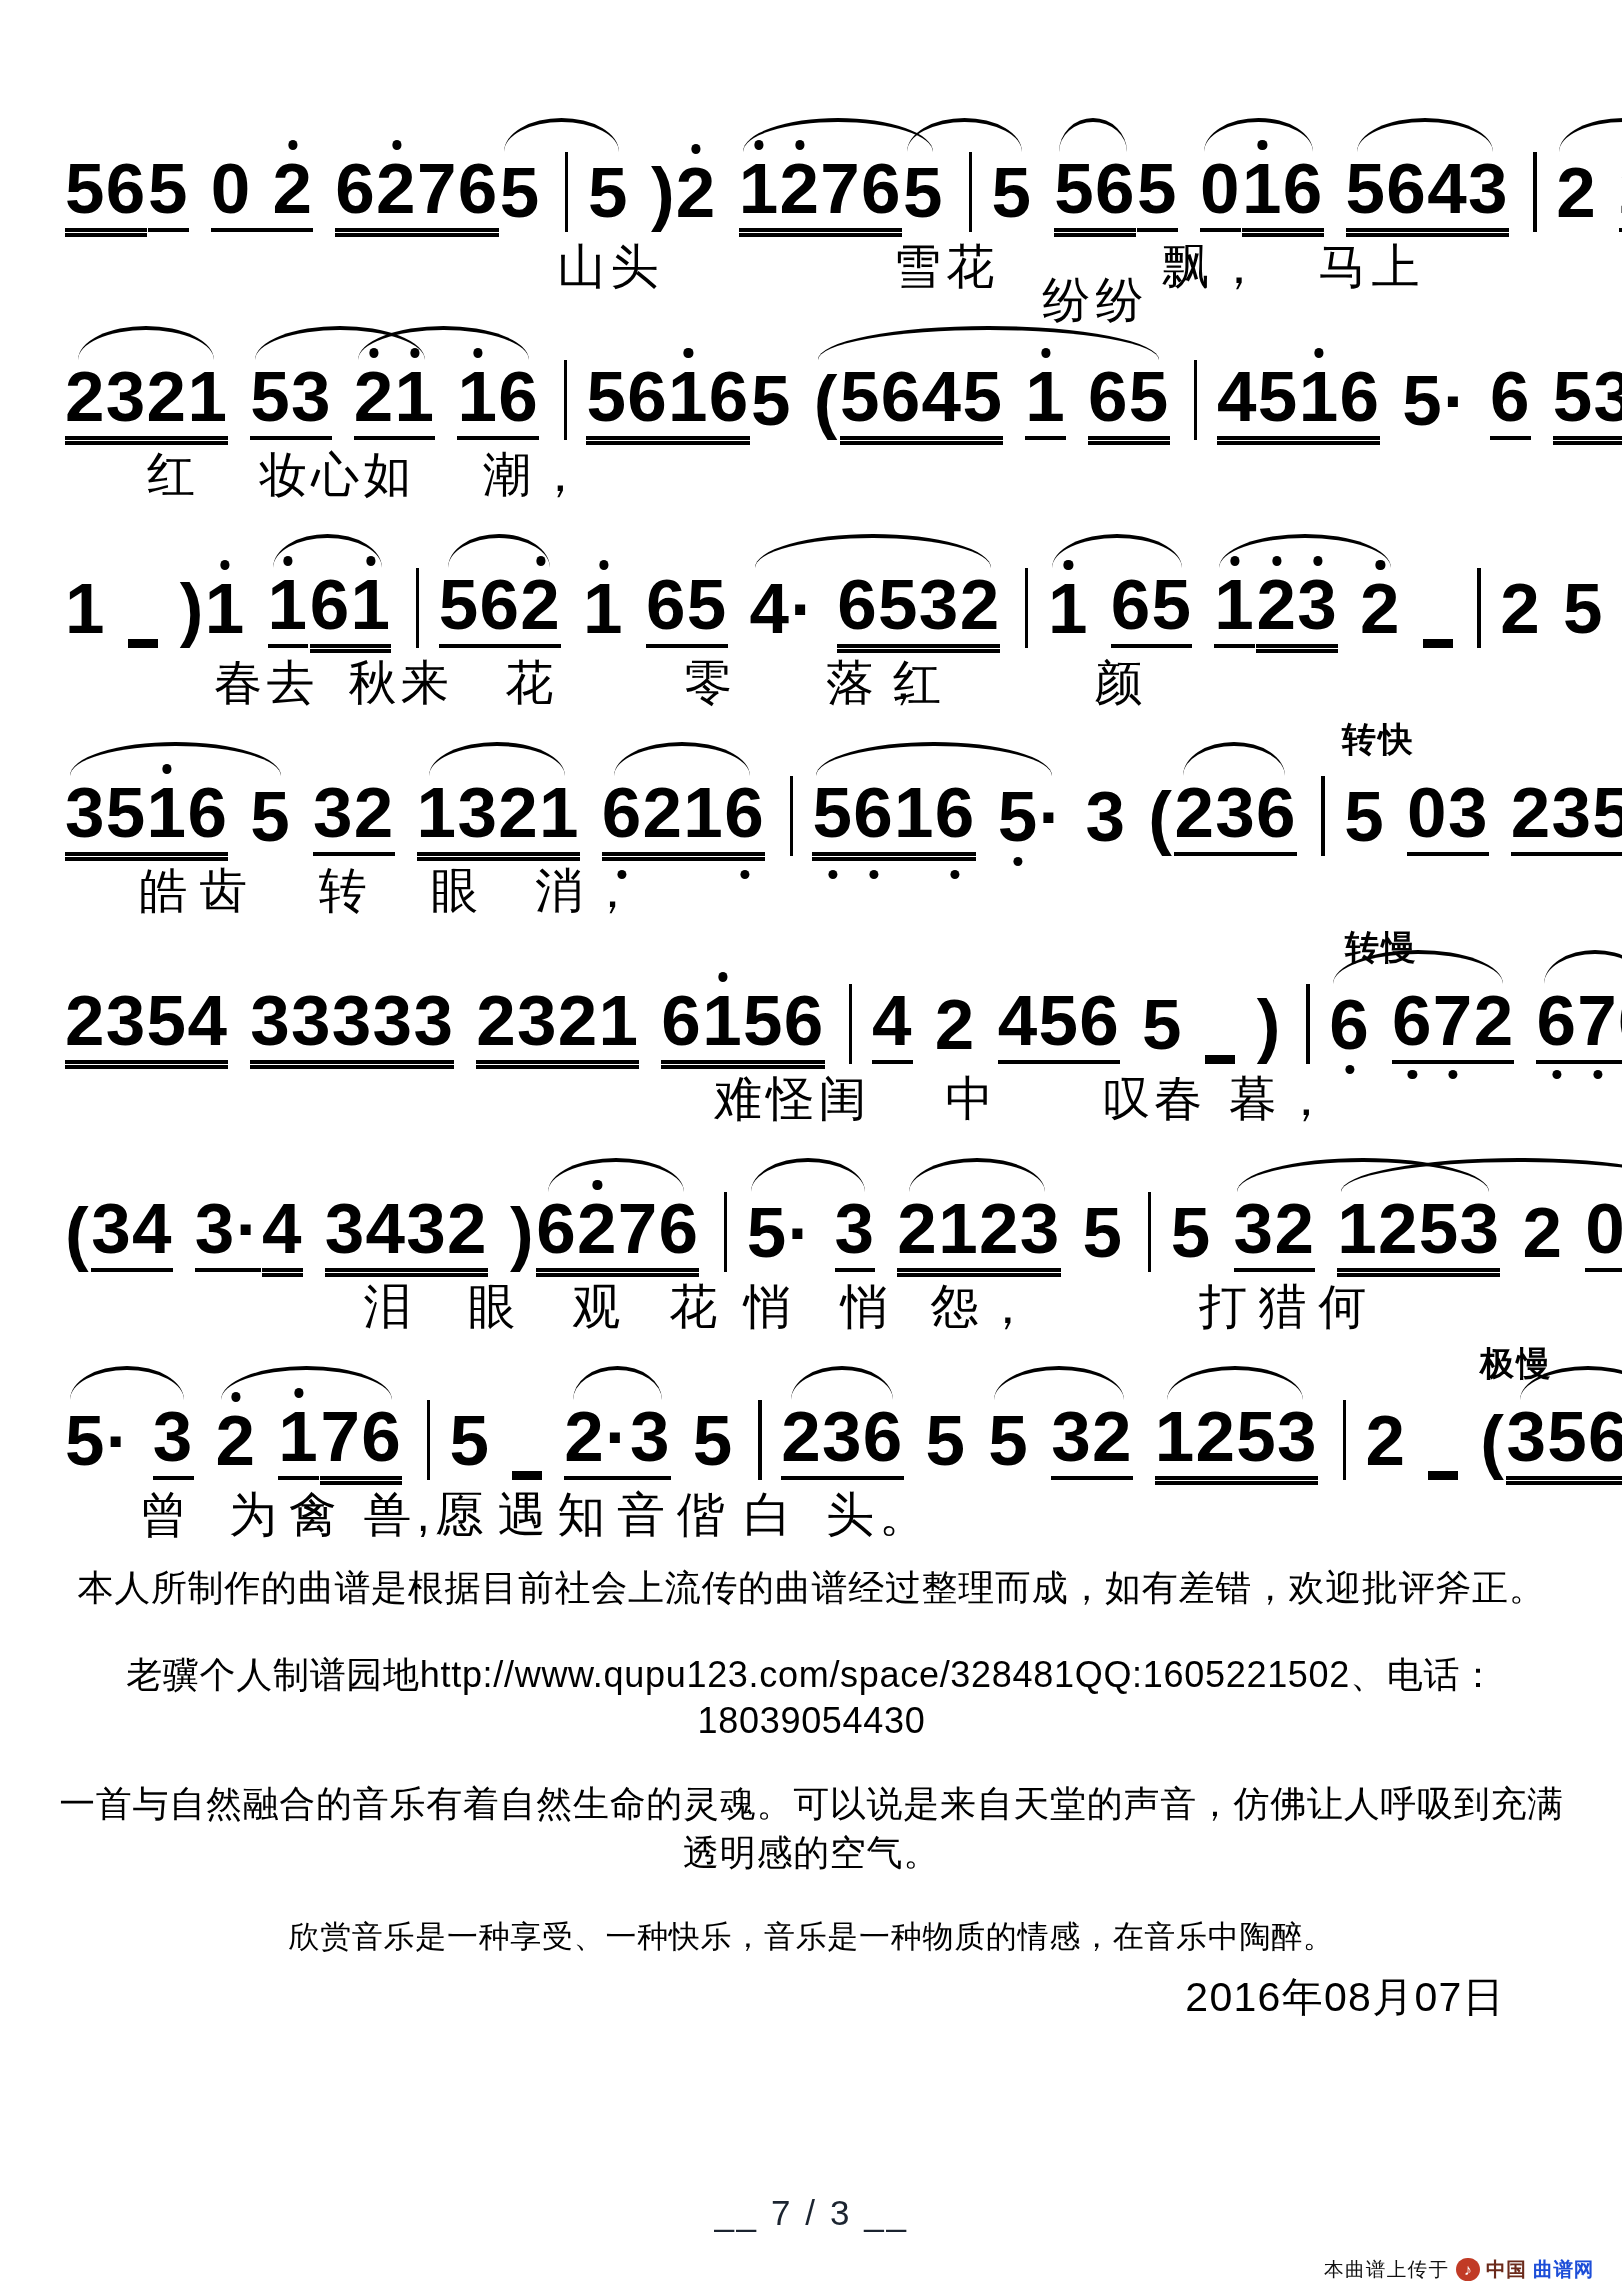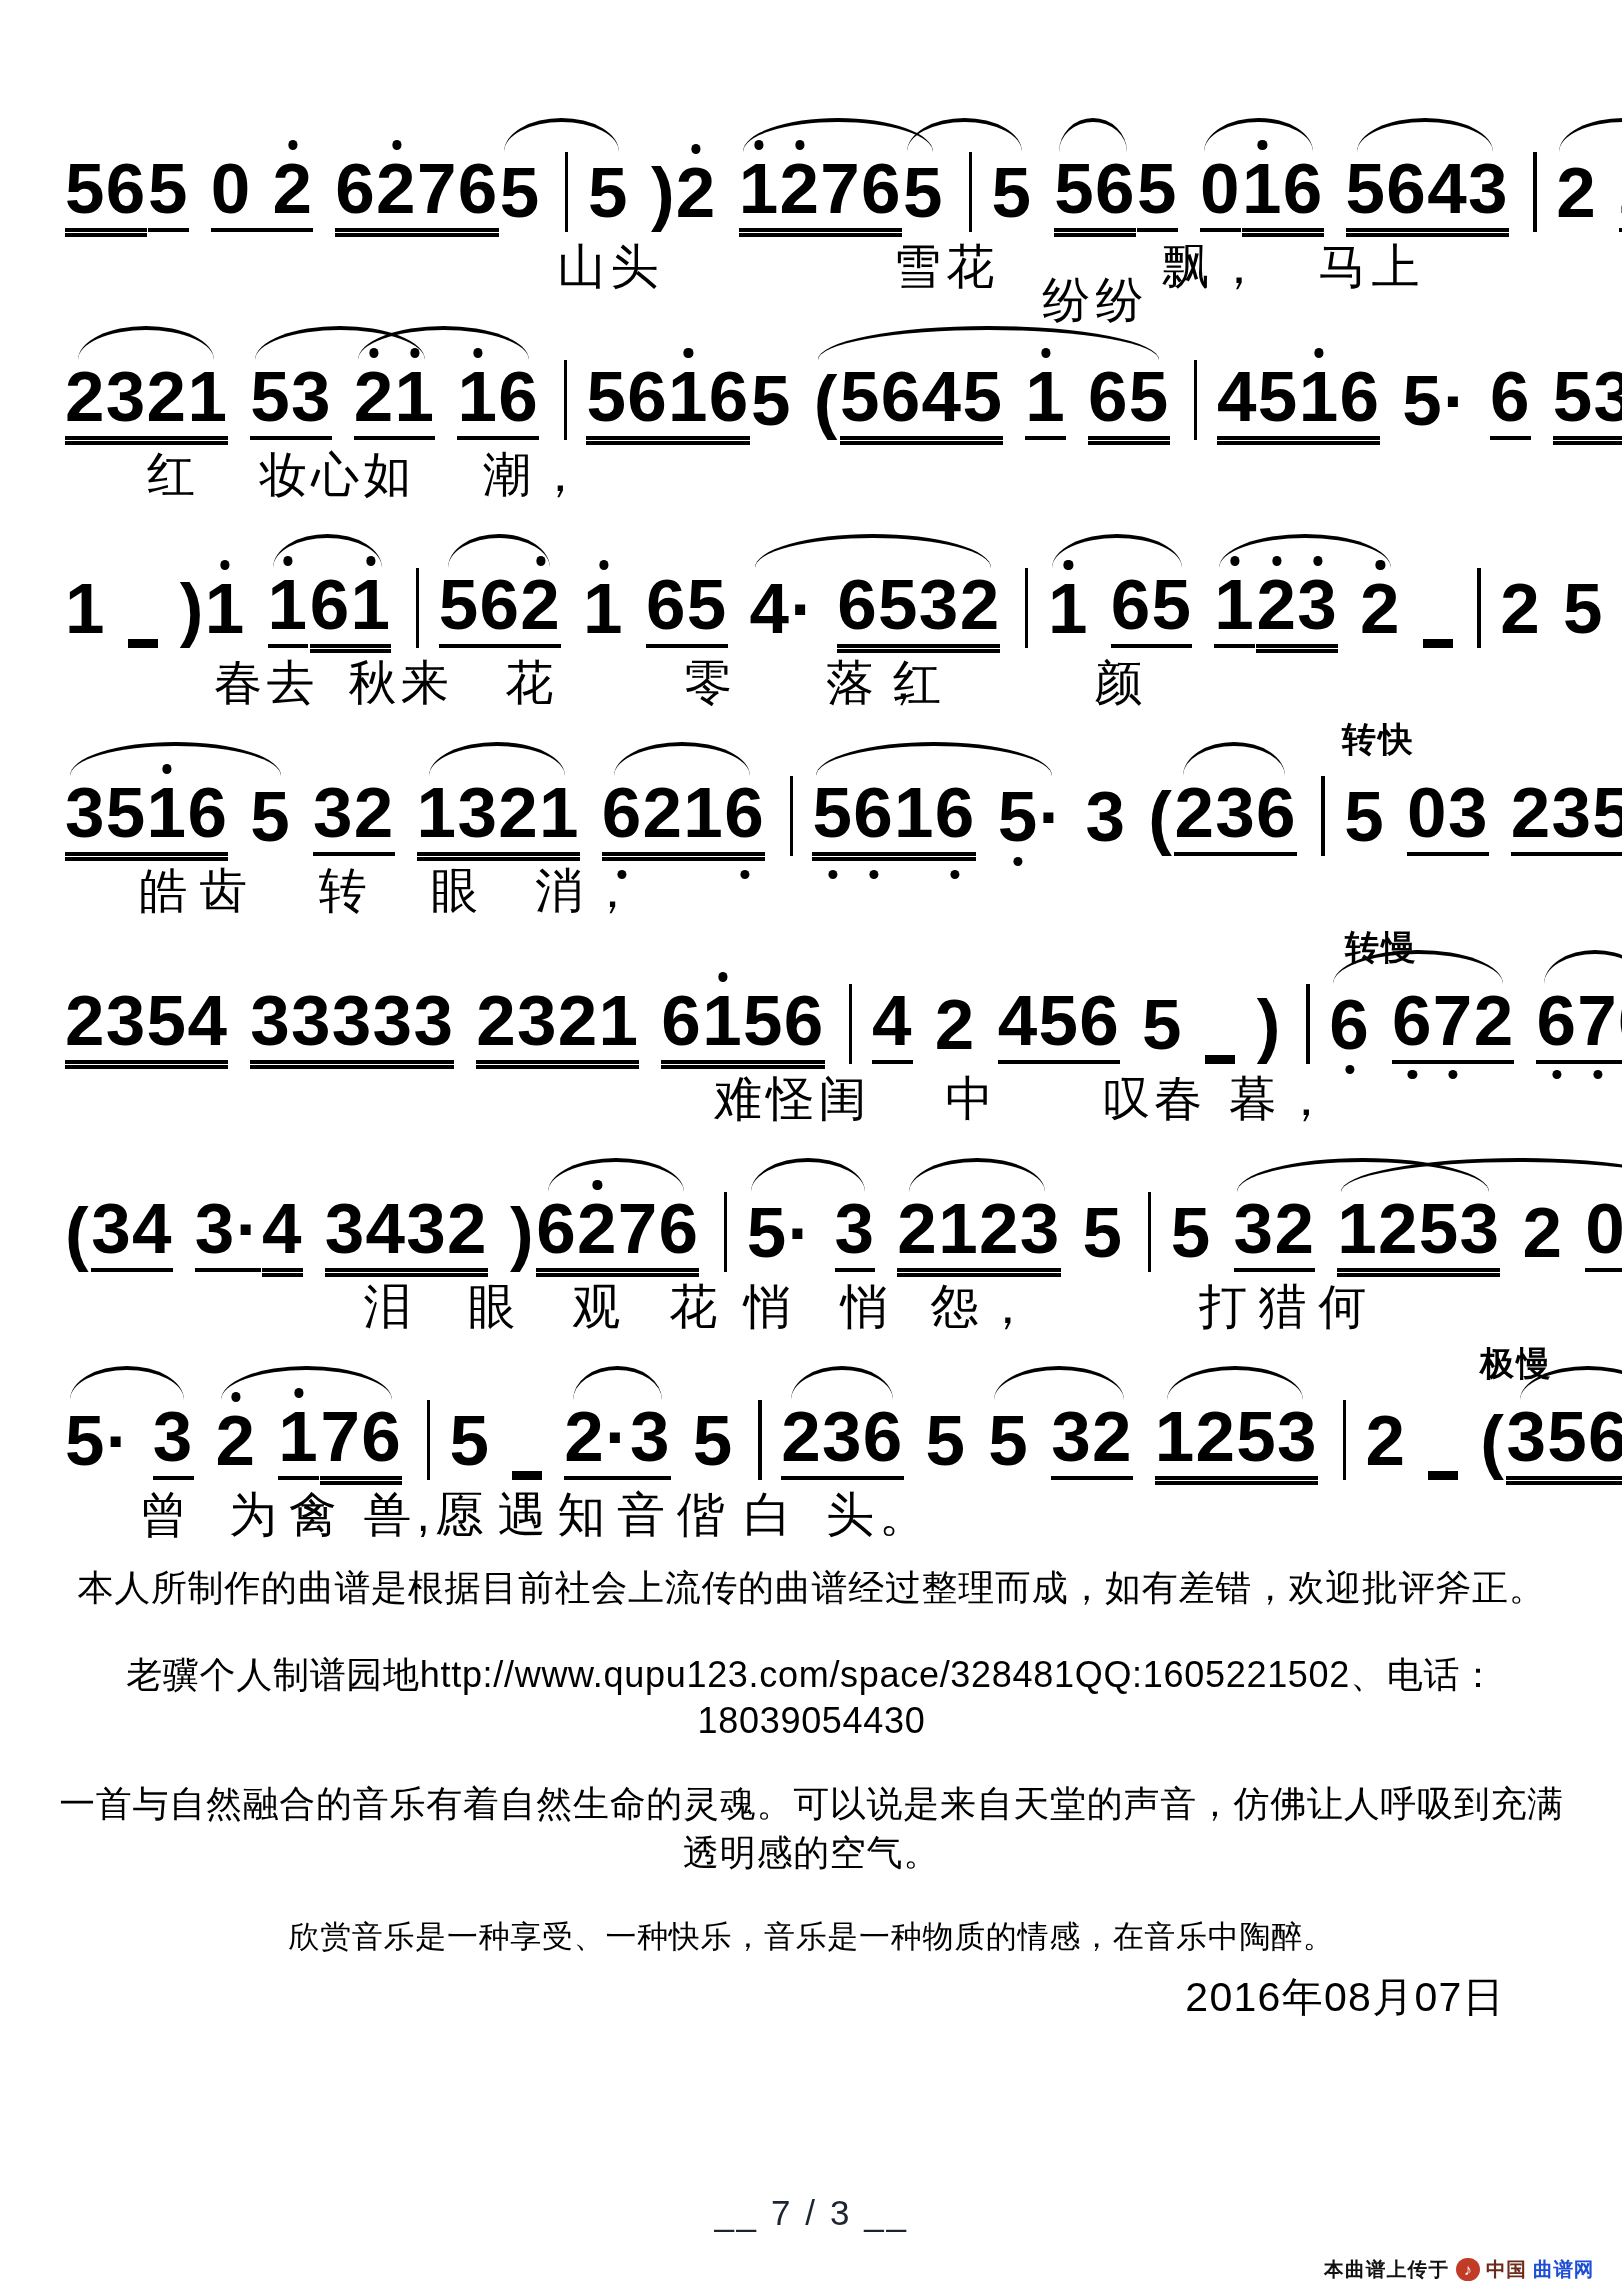--- a/index.html
+++ b/index.html
@@ -29,21 +29,21 @@
   .arc{position:absolute;height:30px;border-top:4.6px solid #000;
     border-radius:50% / 100% 100% 0 0;top:-38px}
   .tempo{position:absolute;top:14.4px;font-size:34px;font-weight:bold;letter-spacing:2.6px;white-space:nowrap}
   .lyr{position:absolute;top:156px;font-size:48px;letter-spacing:5.2px;white-space:nowrap}
   #paras{position:absolute;top:1564px;left:58px;right:58px;text-align:center}
   #paras p{margin:0 0 38px;font-size:36px;letter-spacing:0.7px}
   #paras p:nth-of-type(4),#paras p:nth-of-type(5){font-size:31px}
   #date-line{position:absolute;top:1970px;right:118px;font-size:41px;letter-spacing:1.3px}
   #footer-page{position:absolute;top:2193px;left:0;right:0;text-align:center;font-size:35px;color:#1b2430;letter-spacing:2.6px}
   #watermark{position:absolute;top:2256px;right:29px;font-size:19.6px;display:flex;align-items:center;gap:6.5px}
-  #watermark .wm-prefix{color:#111;font-weight:bold;letter-spacing:1.3px}
+  #watermark .wm-prefix{color:#111;font-weight:normal;letter-spacing:1.3px}
   .wm-logo{display:inline-flex;align-items:center;justify-content:center;width:23.6px;height:23.6px;
     border-radius:50%;color:#fff;font-size:15.7px;font-weight:bold}
   .wm-site{font-weight:bold;letter-spacing:0.7px}
 </style>
 </head>
 <body>
 
 <div id="music">
     <div class="sys">
       <div class="row">

